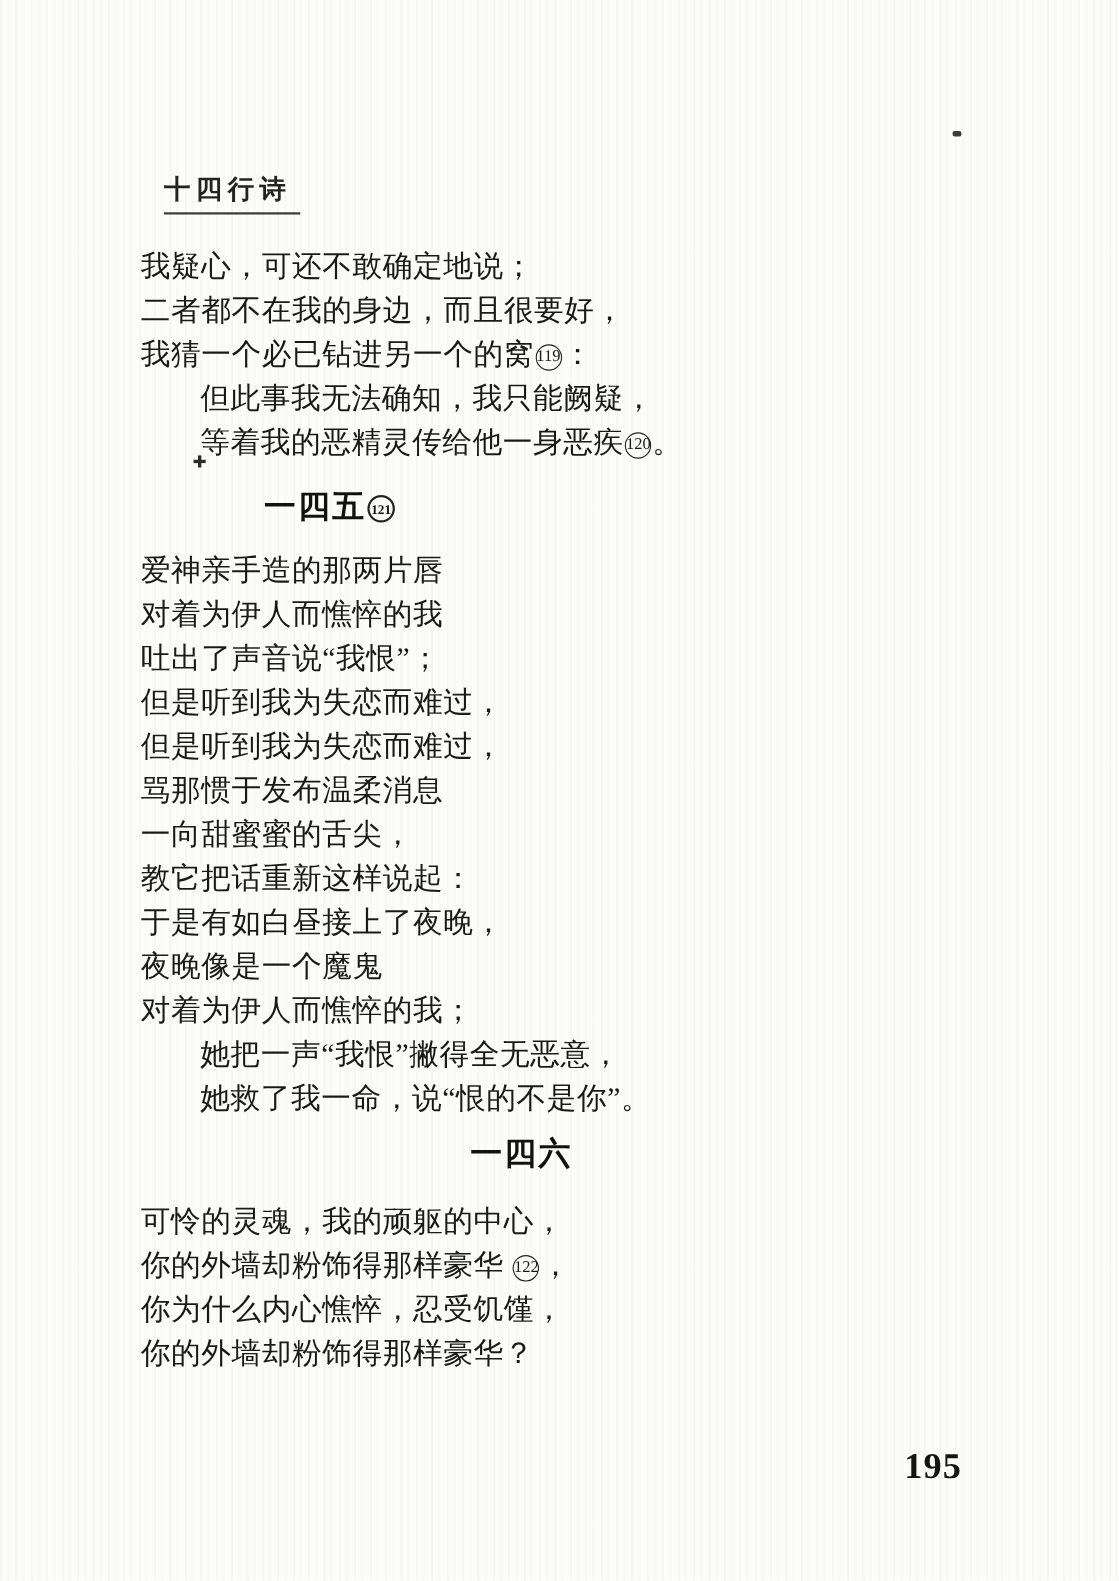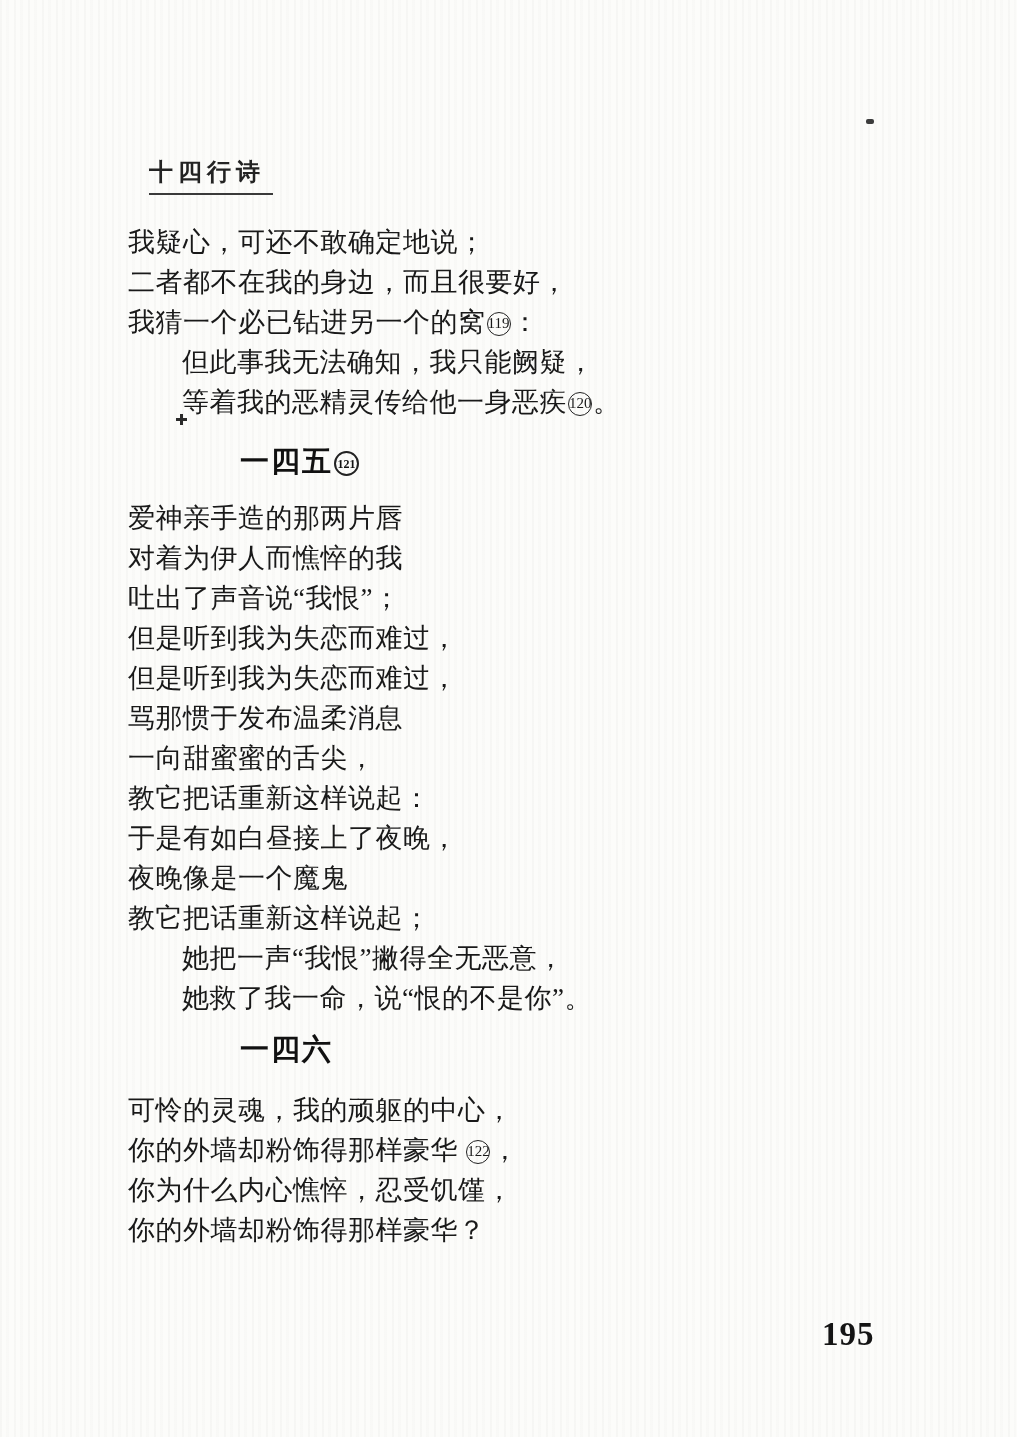--- a/index.html
+++ b/index.html
@@ -61,21 +61,21 @@
   .heading {
     margin-left: 112px;
     height: 34px;
     line-height: 34px;
     font-size: 29px;
     font-weight: 700;
     letter-spacing: 2px;
     color: #111;
   }
   .heading.h-145 { margin-top: 22px; margin-bottom: 20px; }
-  .heading.h-146 { margin-top: 14px; margin-bottom: 24px; }
+  .heading.h-146 { margin-top: 14px; margin-bottom: 24px; text-align: center; }
 
   .note-circle {
     display: inline-block;
     width: 24px;
     height: 24px;
     border: 1.6px solid #222;
     border-radius: 50%;
     font-size: 15px;
     line-height: 21px;
     text-align: center;
@@ -155,21 +155,21 @@
         <div class="line"><span>爱神亲手造的那两片唇</span></div>
         <div class="line"><span>对着为伊人而憔悴的我</span></div>
         <div class="line"><span>吐出了声音说“我恨”；</span></div>
         <div class="line"><span>但是听到我为失恋而难过，</span></div>
         <div class="line"><span>但是听到我为失恋而难过，</span></div>
         <div class="line"><span>骂那惯于发布温柔消息</span></div>
         <div class="line"><span>一向甜蜜蜜的舌尖，</span></div>
         <div class="line"><span>教它把话重新这样说起：</span></div>
         <div class="line"><span>于是有如白昼接上了夜晚，</span></div>
         <div class="line"><span>夜晚像是一个魔鬼</span></div>
-        <div class="line"><span>教它把话重新这样说起；</span></div>
+        <div class="line"><span>对着为伊人而憔悴的我；</span></div>
         <div class="line indent"><span>她把一声“我恨”撇得全无恶意，</span></div>
         <div class="line indent"><span>她救了我一命，说“恨的不是你”。</span></div>
       </div>
       <div class="heading h-146"><span>一四六</span></div>
       <div class="stanza">
         <div class="line"><span>可怜的灵魂，我的顽躯的中心，</span></div>
         <div class="line"><span>你的外墙却粉饰得那样豪华 </span><span class="note-circle">122</span><span>，</span></div>
         <div class="line"><span>你为什么内心憔悴，忍受饥馑，</span></div>
         <div class="line"><span>你的外墙却粉饰得那样豪华？</span></div>
       </div>

